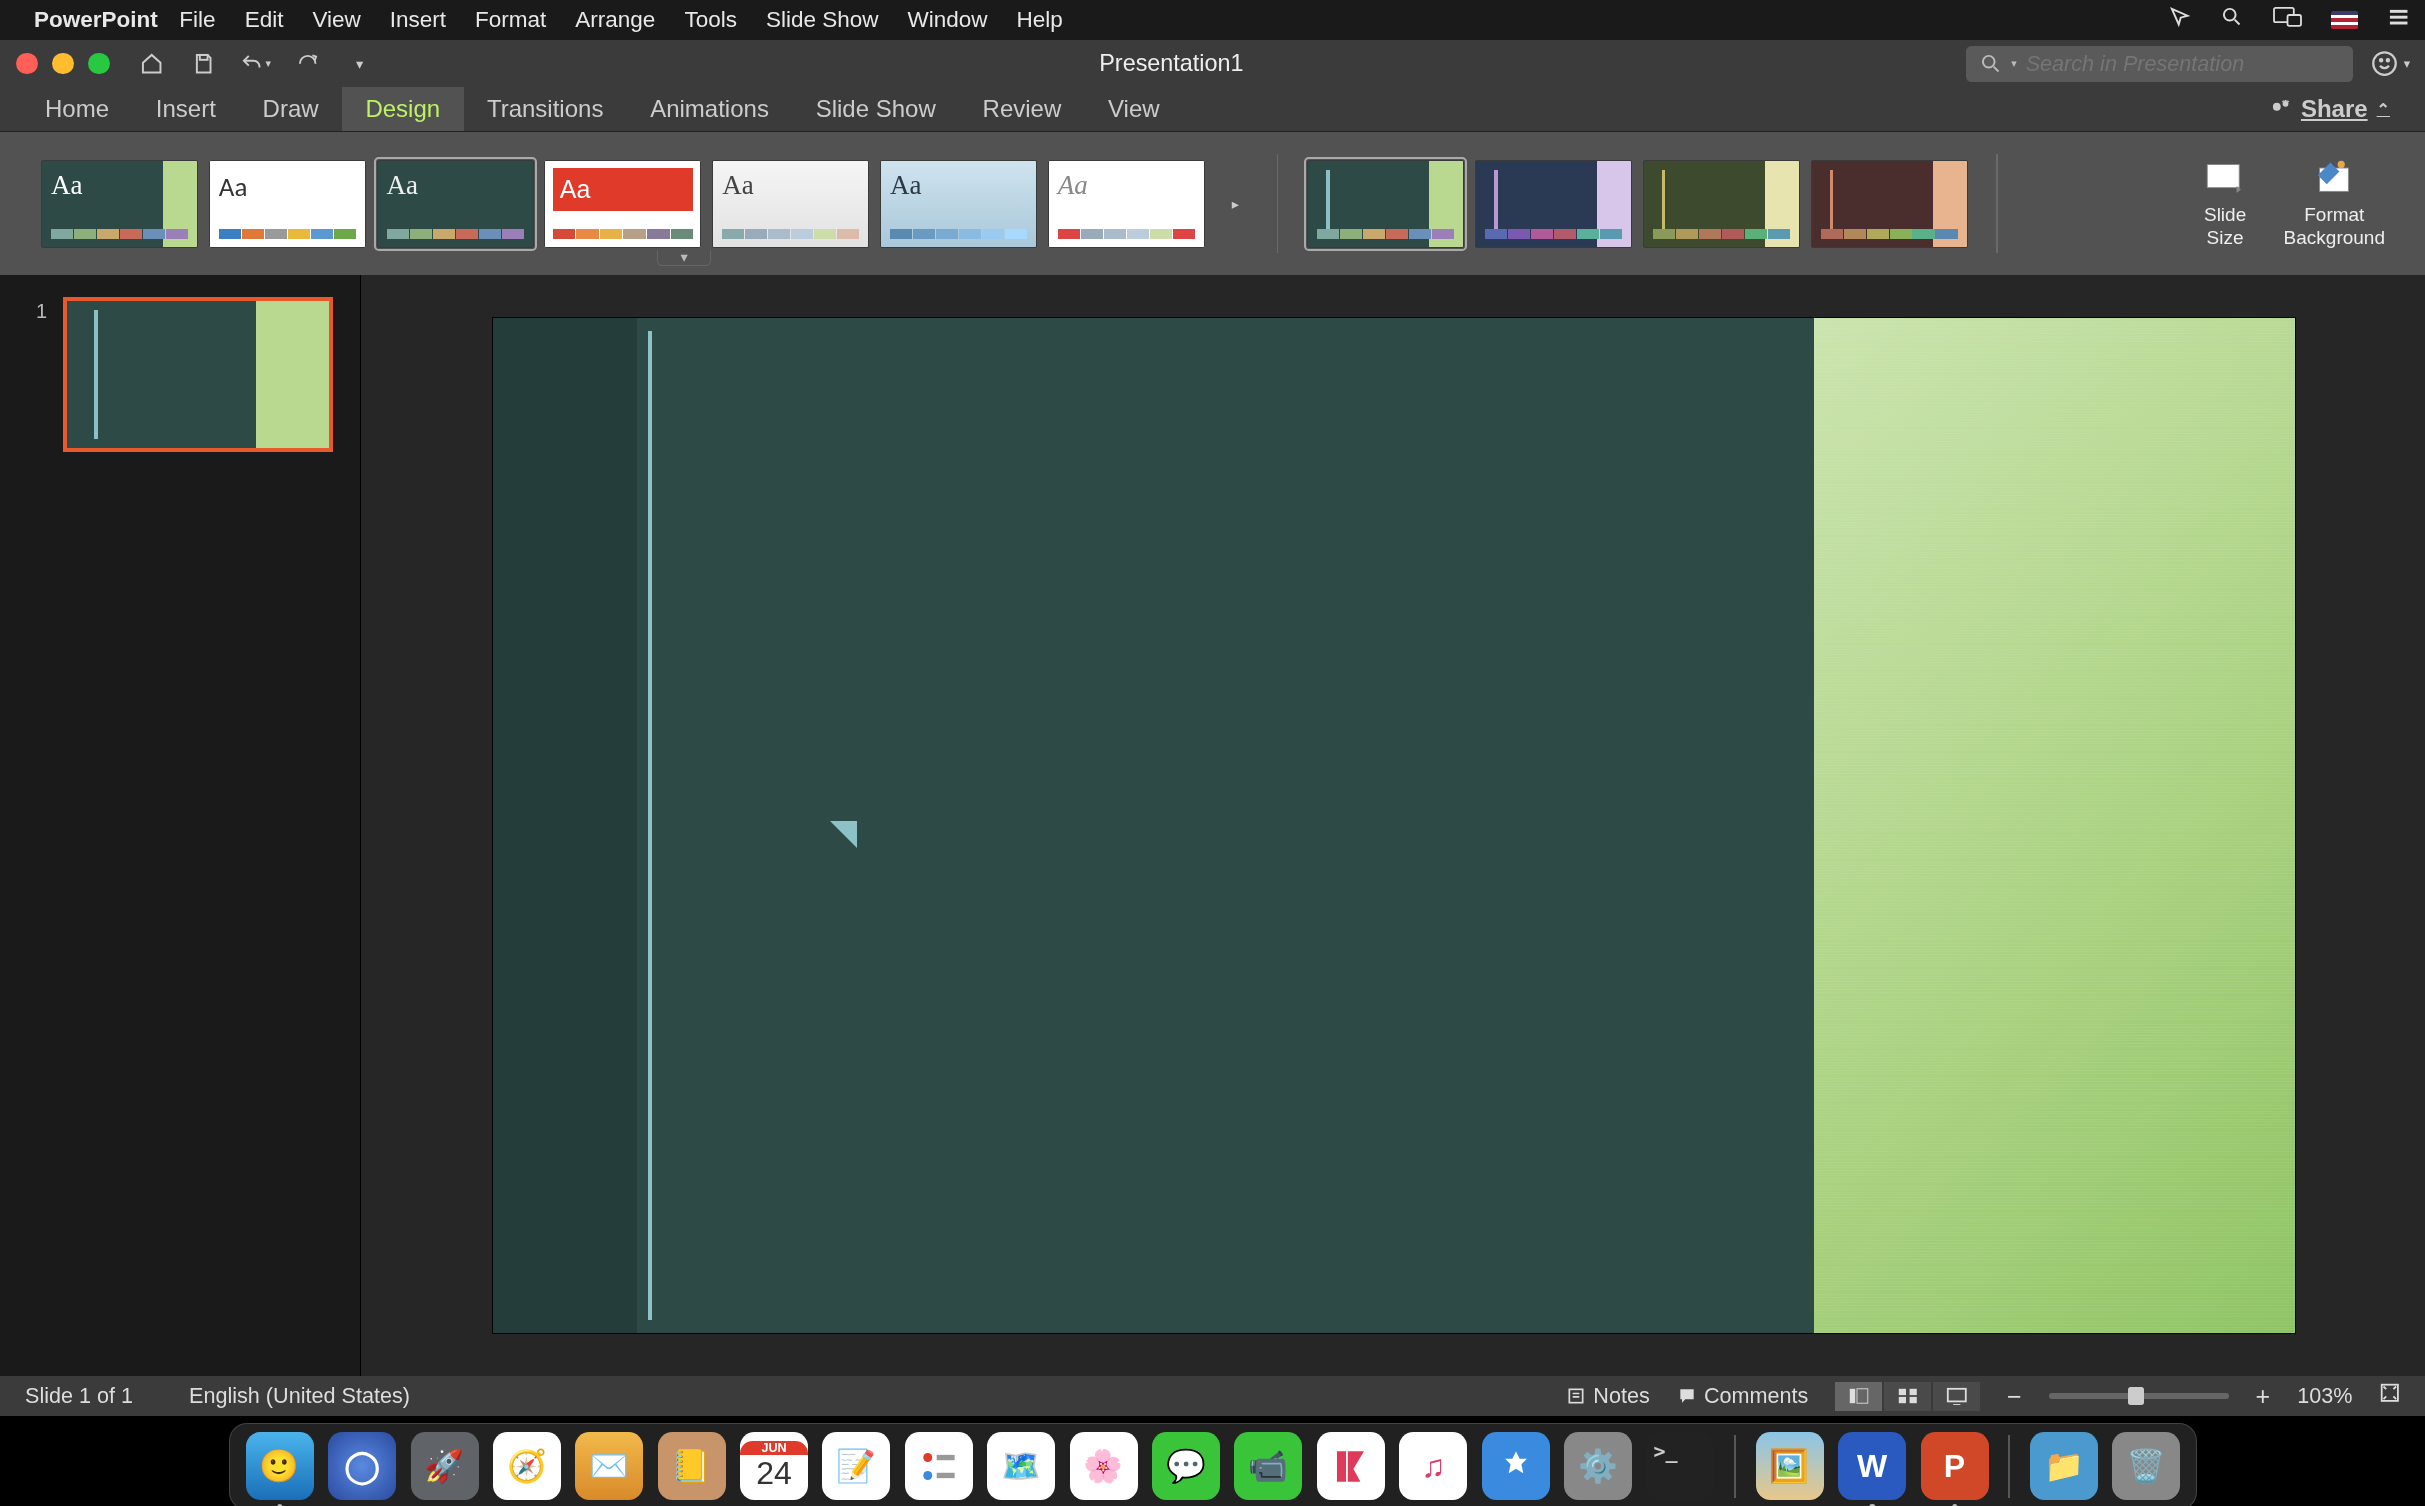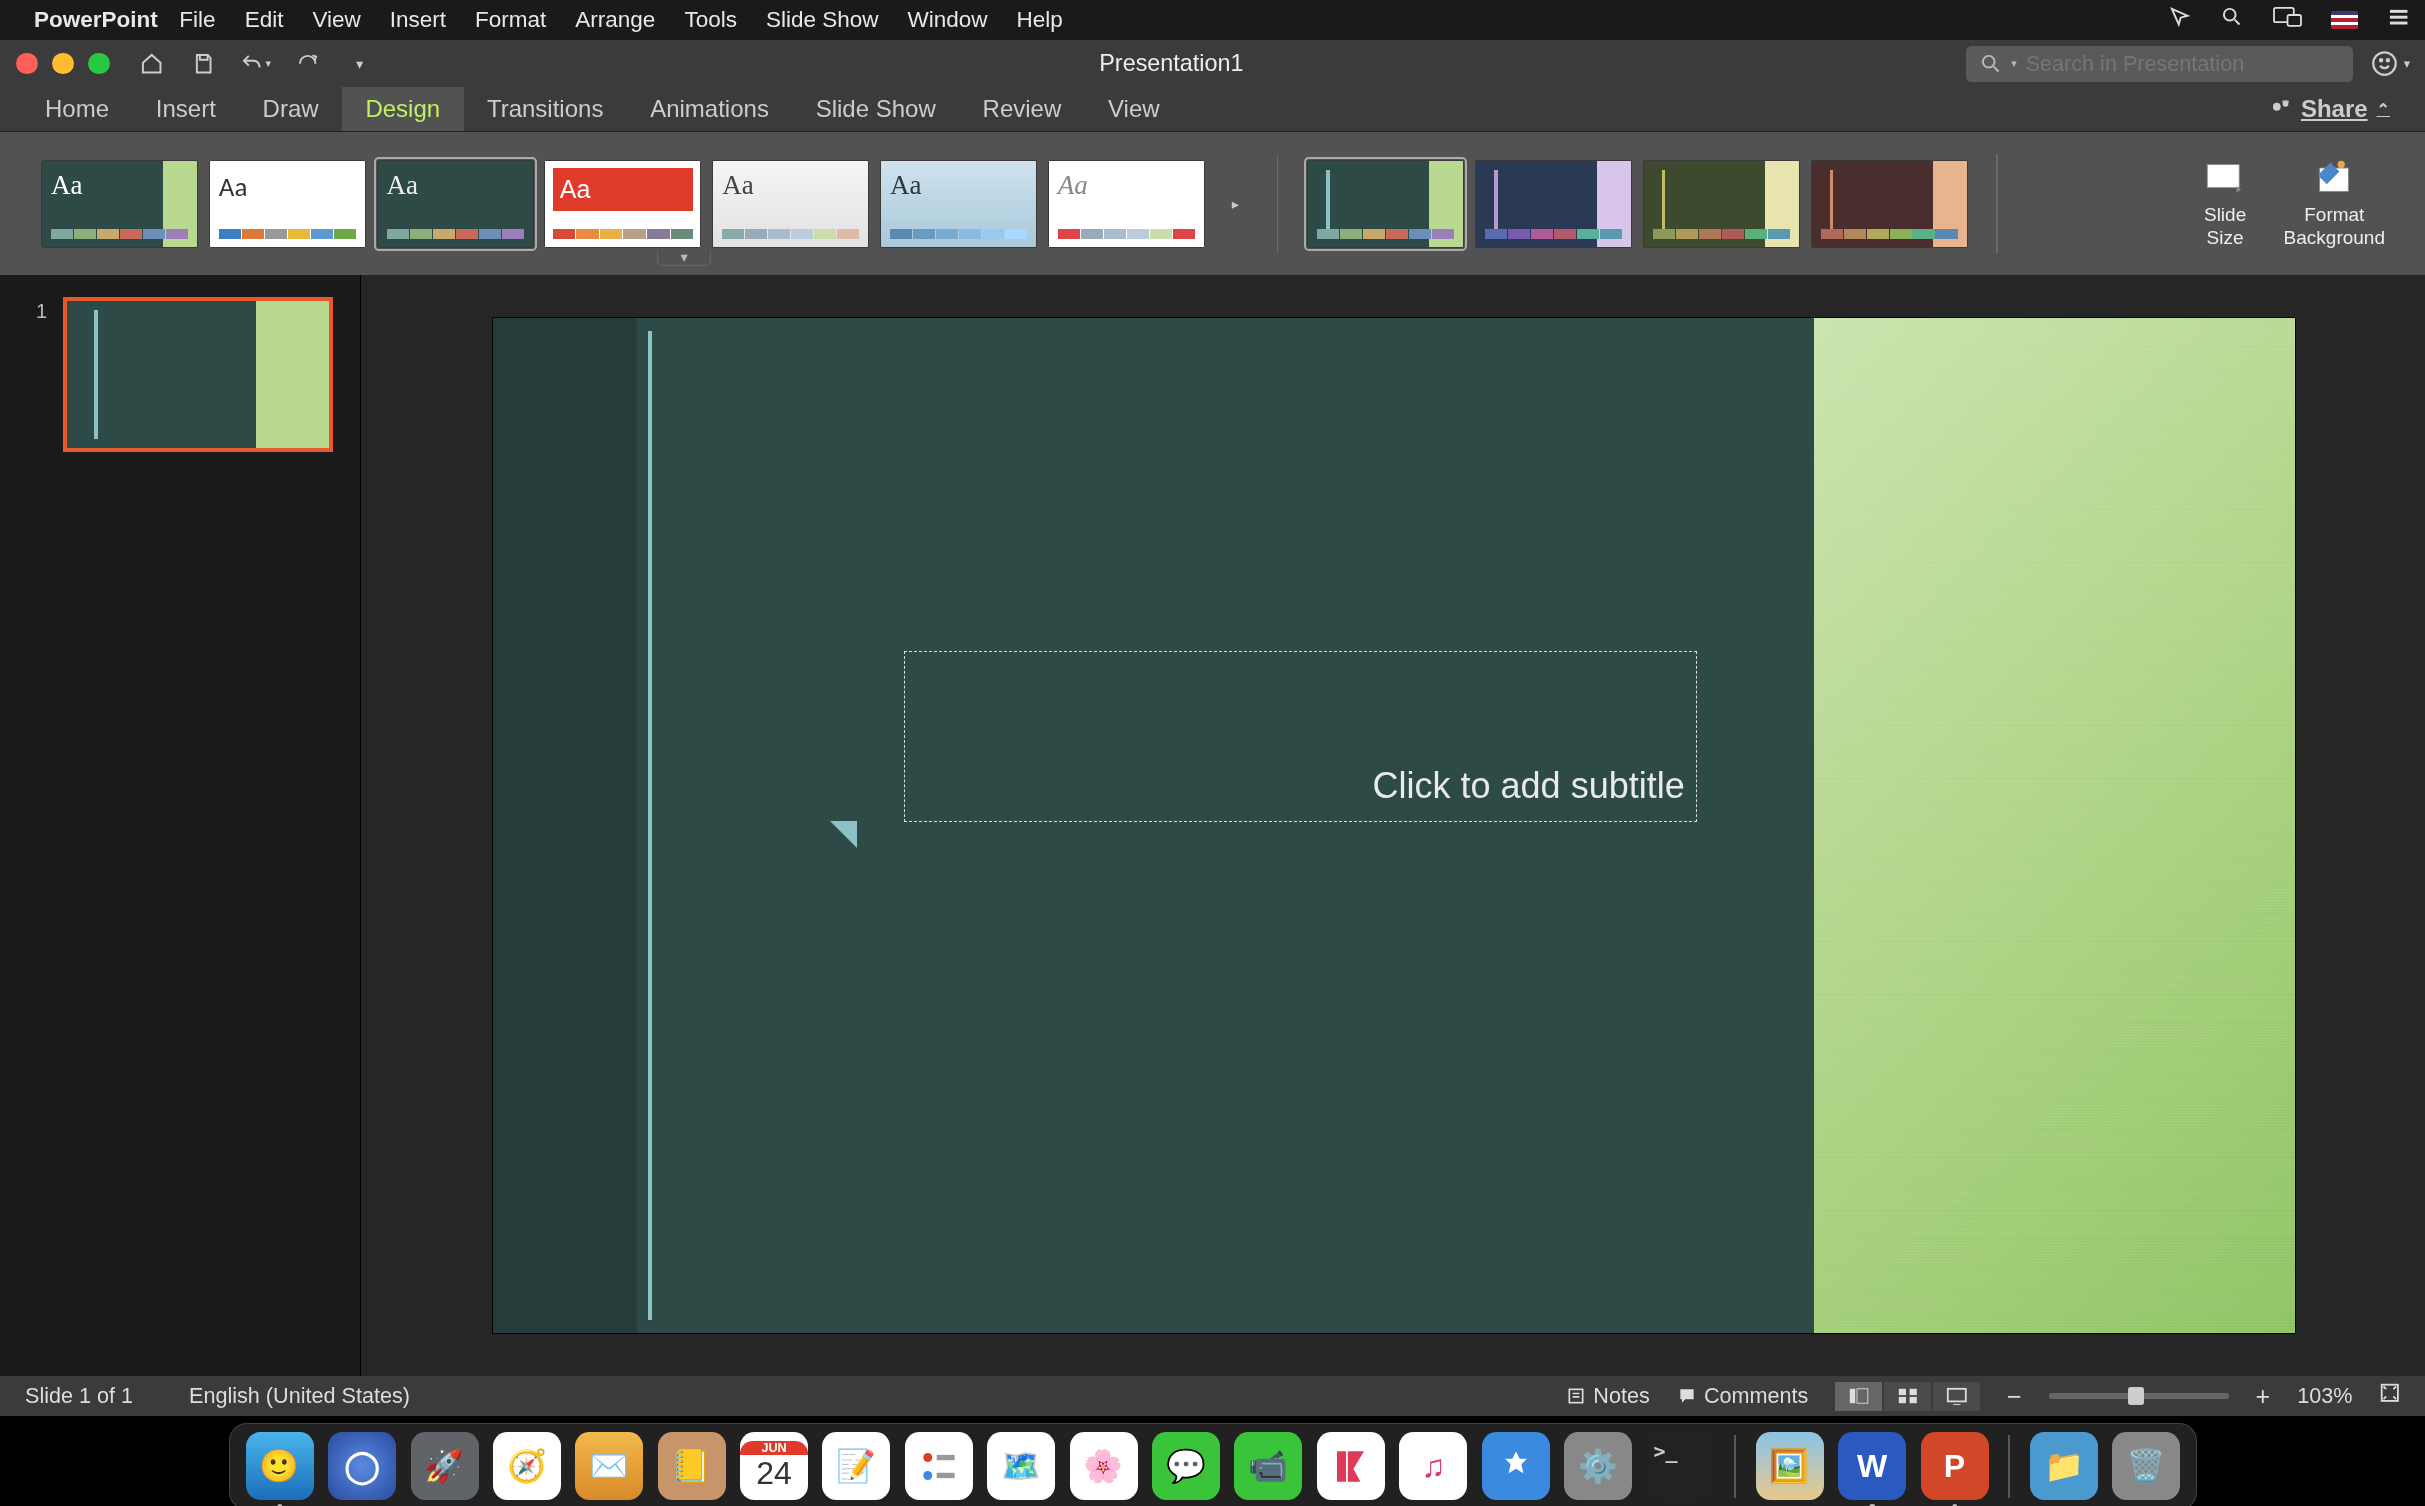--- a/index.html
+++ b/index.html
@@ -18,21 +18,21 @@
 
 
 .titlebar { height: 47px; background: #3b3b3b; display: flex; align-items: center; padding: 0 16px; color: #ddd; }
 .traffic { display: flex; gap: 14.4px; margin-right: 25px; }
 .tl { width: 21.6px; height: 21.6px; border-radius: 50%; }
 .tl.red { background: #ff5f57; } .tl.yel { background: #febc2e; } .tl.grn { background: #28c840; }
 .qa { display: flex; align-items: center; gap: 18px; }
 .qa .btn { width: 34px; height: 34px; display: flex; align-items: center; justify-content: center; color: #ccc; }
 .doctitle { flex: 1; text-align: center; font-size: 23.4px; color: #eee; }
 .titlebar .search-wrap { width: 387px; height: 36px; background: #5a5a5a; border-radius: 5.4px; display: flex; align-items: center; padding: 0 12.6px; gap: 9px; color: #bbb; }
-.titlebar .search-wrap input { flex: 1; background: transparent; border: 0; color: #eee; font-size: 21.6px; outline: none; }
+.titlebar .search-wrap input { flex: 1; background: transparent; border: 0; color: #eee; font-size: 21.6px; outline: none; font-style: italic; }
 .titlebar .smile { margin-left: 18px; display: flex; align-items: center; gap: 5.4px; color: #ccc; }
 
 
 .ribbon-tabs { height: 45px; background: #3b3b3b; display: flex; align-items: stretch; padding: 0 21.6px; color: #ccc; font-size: 24px; border-bottom: 0.9px solid #222; }
 .ribbon-tabs .tab { padding: 0 23.4px; display: flex; align-items: center; cursor: default; }
 .ribbon-tabs .tab.active { background: #525252; color: #bef264; }
 .ribbon-tabs .share { margin-left: auto; display: flex; align-items: center; gap: 9px; padding: 0 14.4px; font-weight: 600; text-decoration: underline; }
 
 
 .ribbon { height: 143px; background: #525252; display: flex; align-items: center; padding: 0 41px; gap: 10.8px; position: relative; }
@@ -388,23 +388,20 @@
     <span class="num">1</span>
     <div class="nav-thumb">
         <div class="bar"></div>
       </div>
   </div>
   <div class="canvas-wrap">
     <div class="slide">
       <div class="leftband"></div>
       <div class="vline"></div>
       <div class="green"></div>
-      <div class="placeholder ph-sub">
-        <span>Click to add subtitle</span>
-      </div>
       <div class="tri"></div>
     </div>
     <div class="canvas-scroll"></div>
   </div>
 </div>
 
 <div class="statusbar">
   <span>Slide 1 of 1</span>
   <span>English (United States)</span>
   <div class="right">

